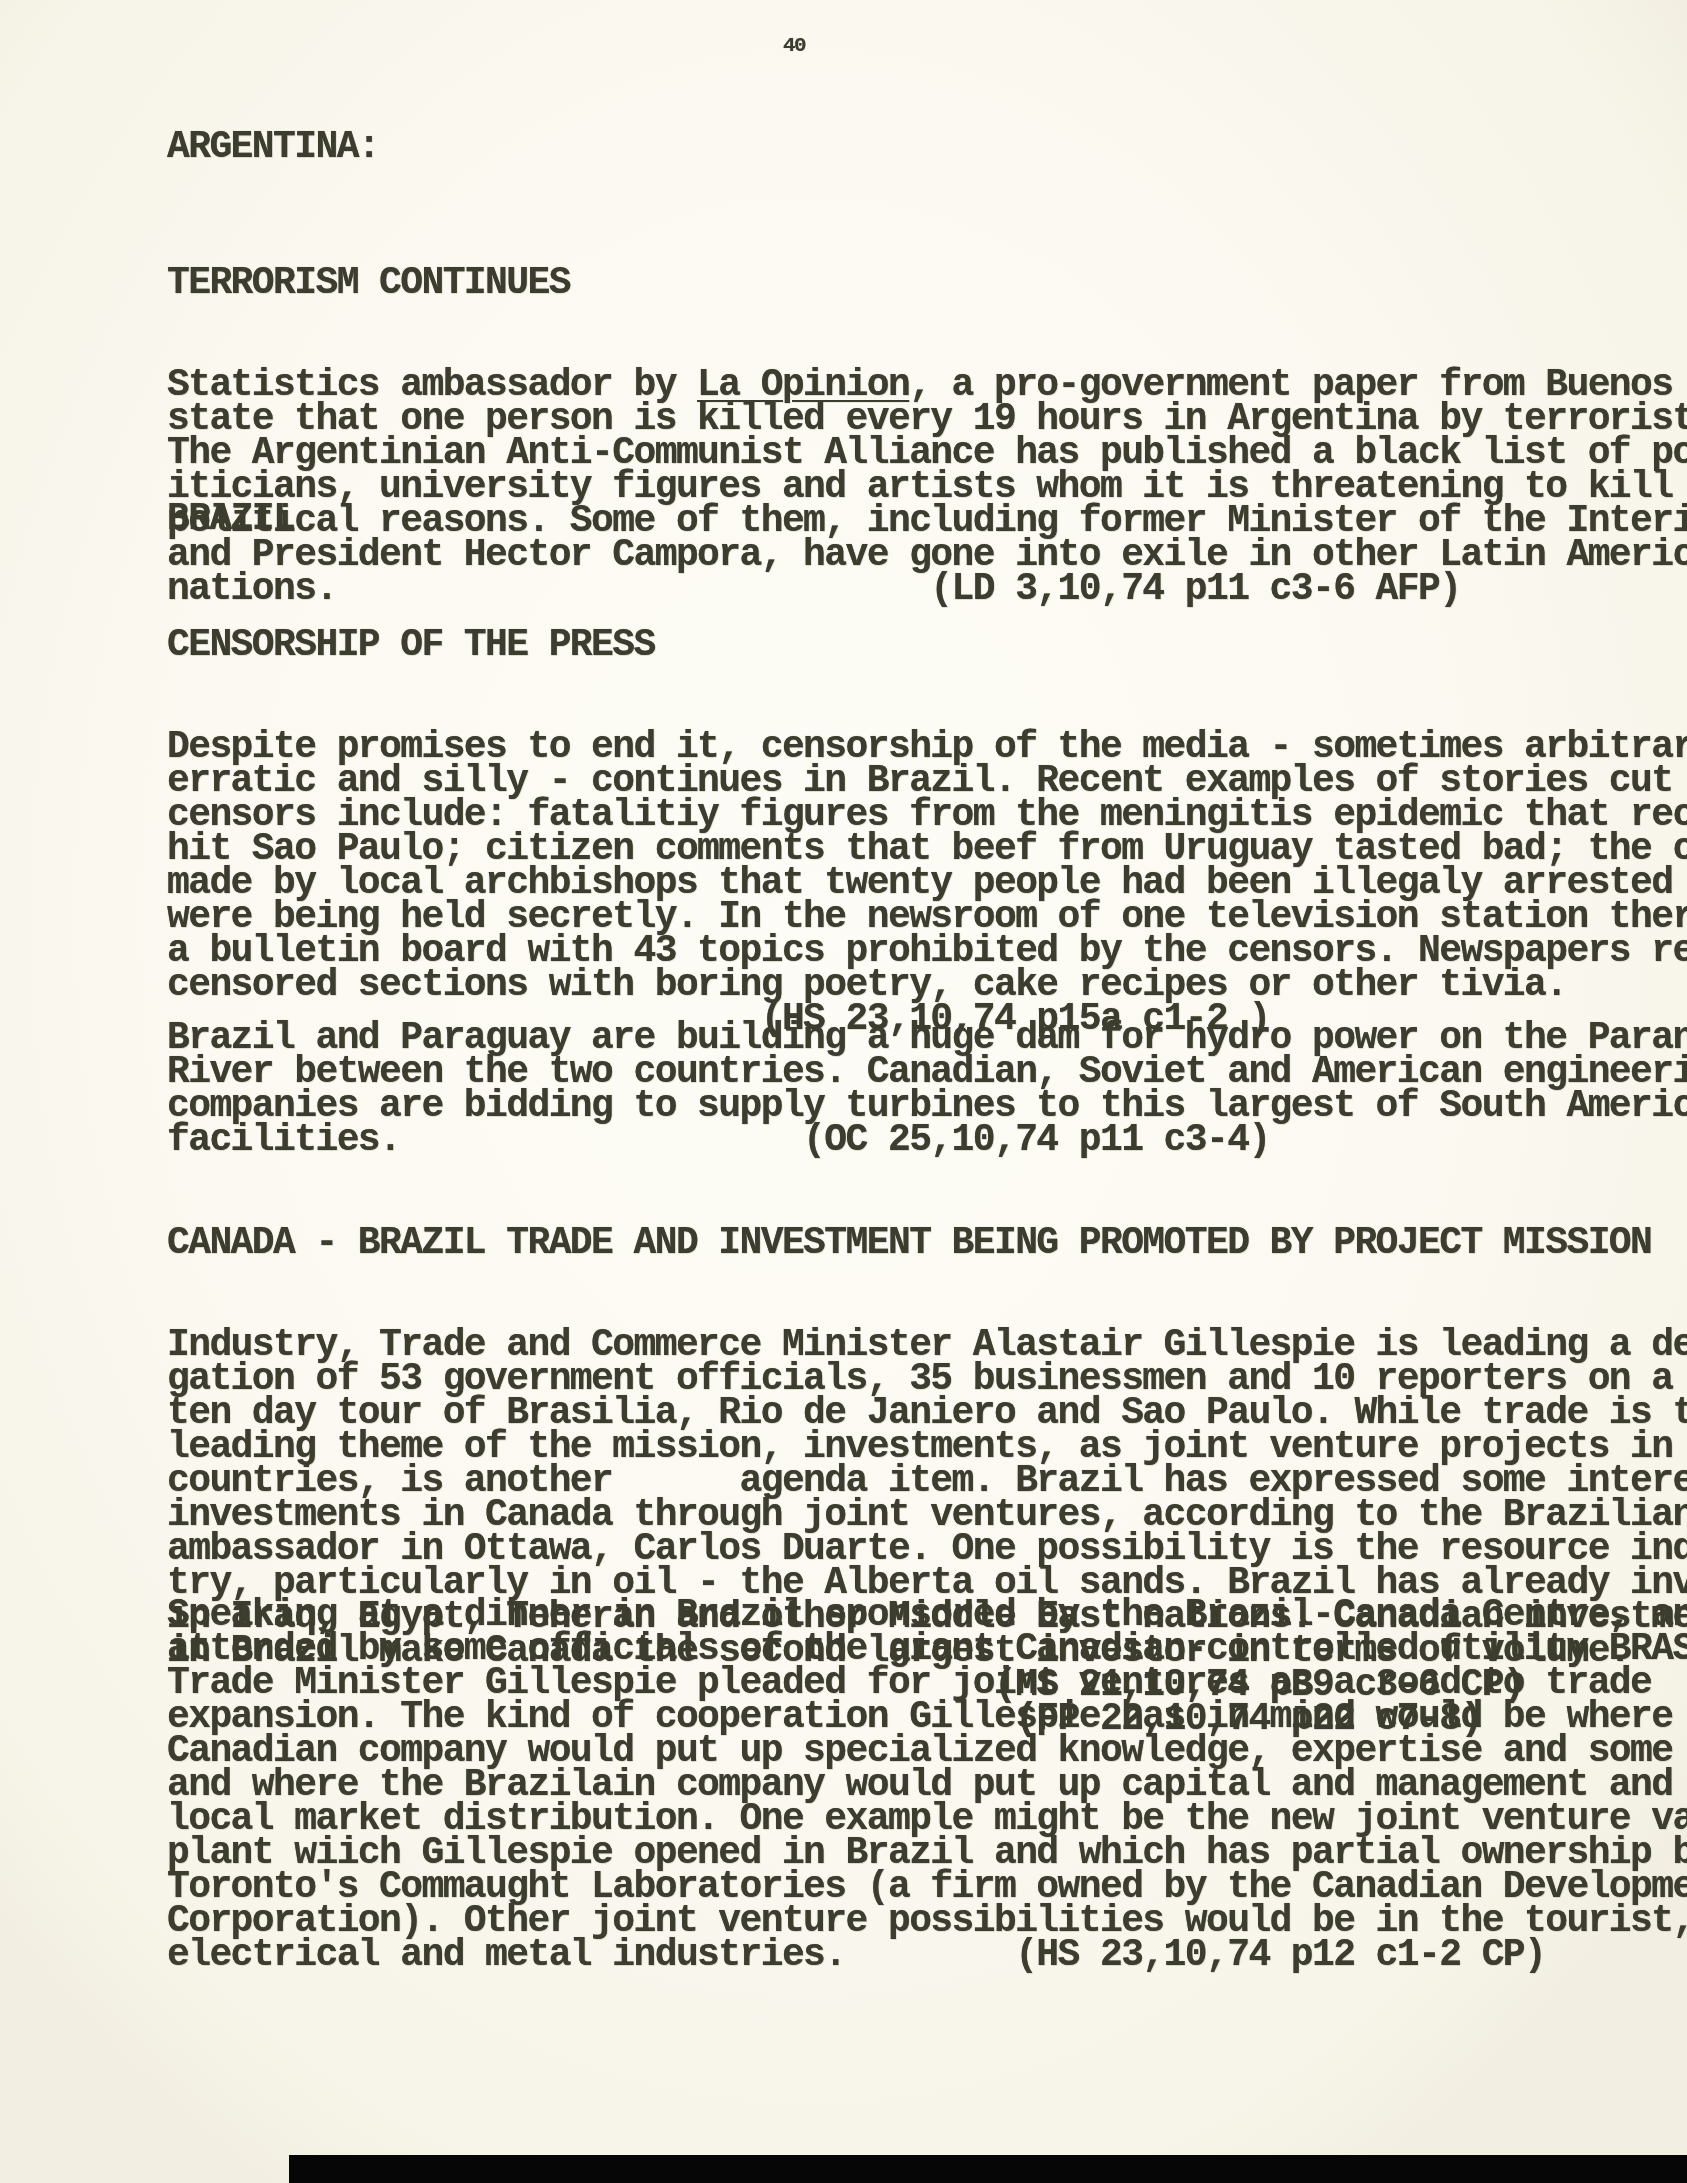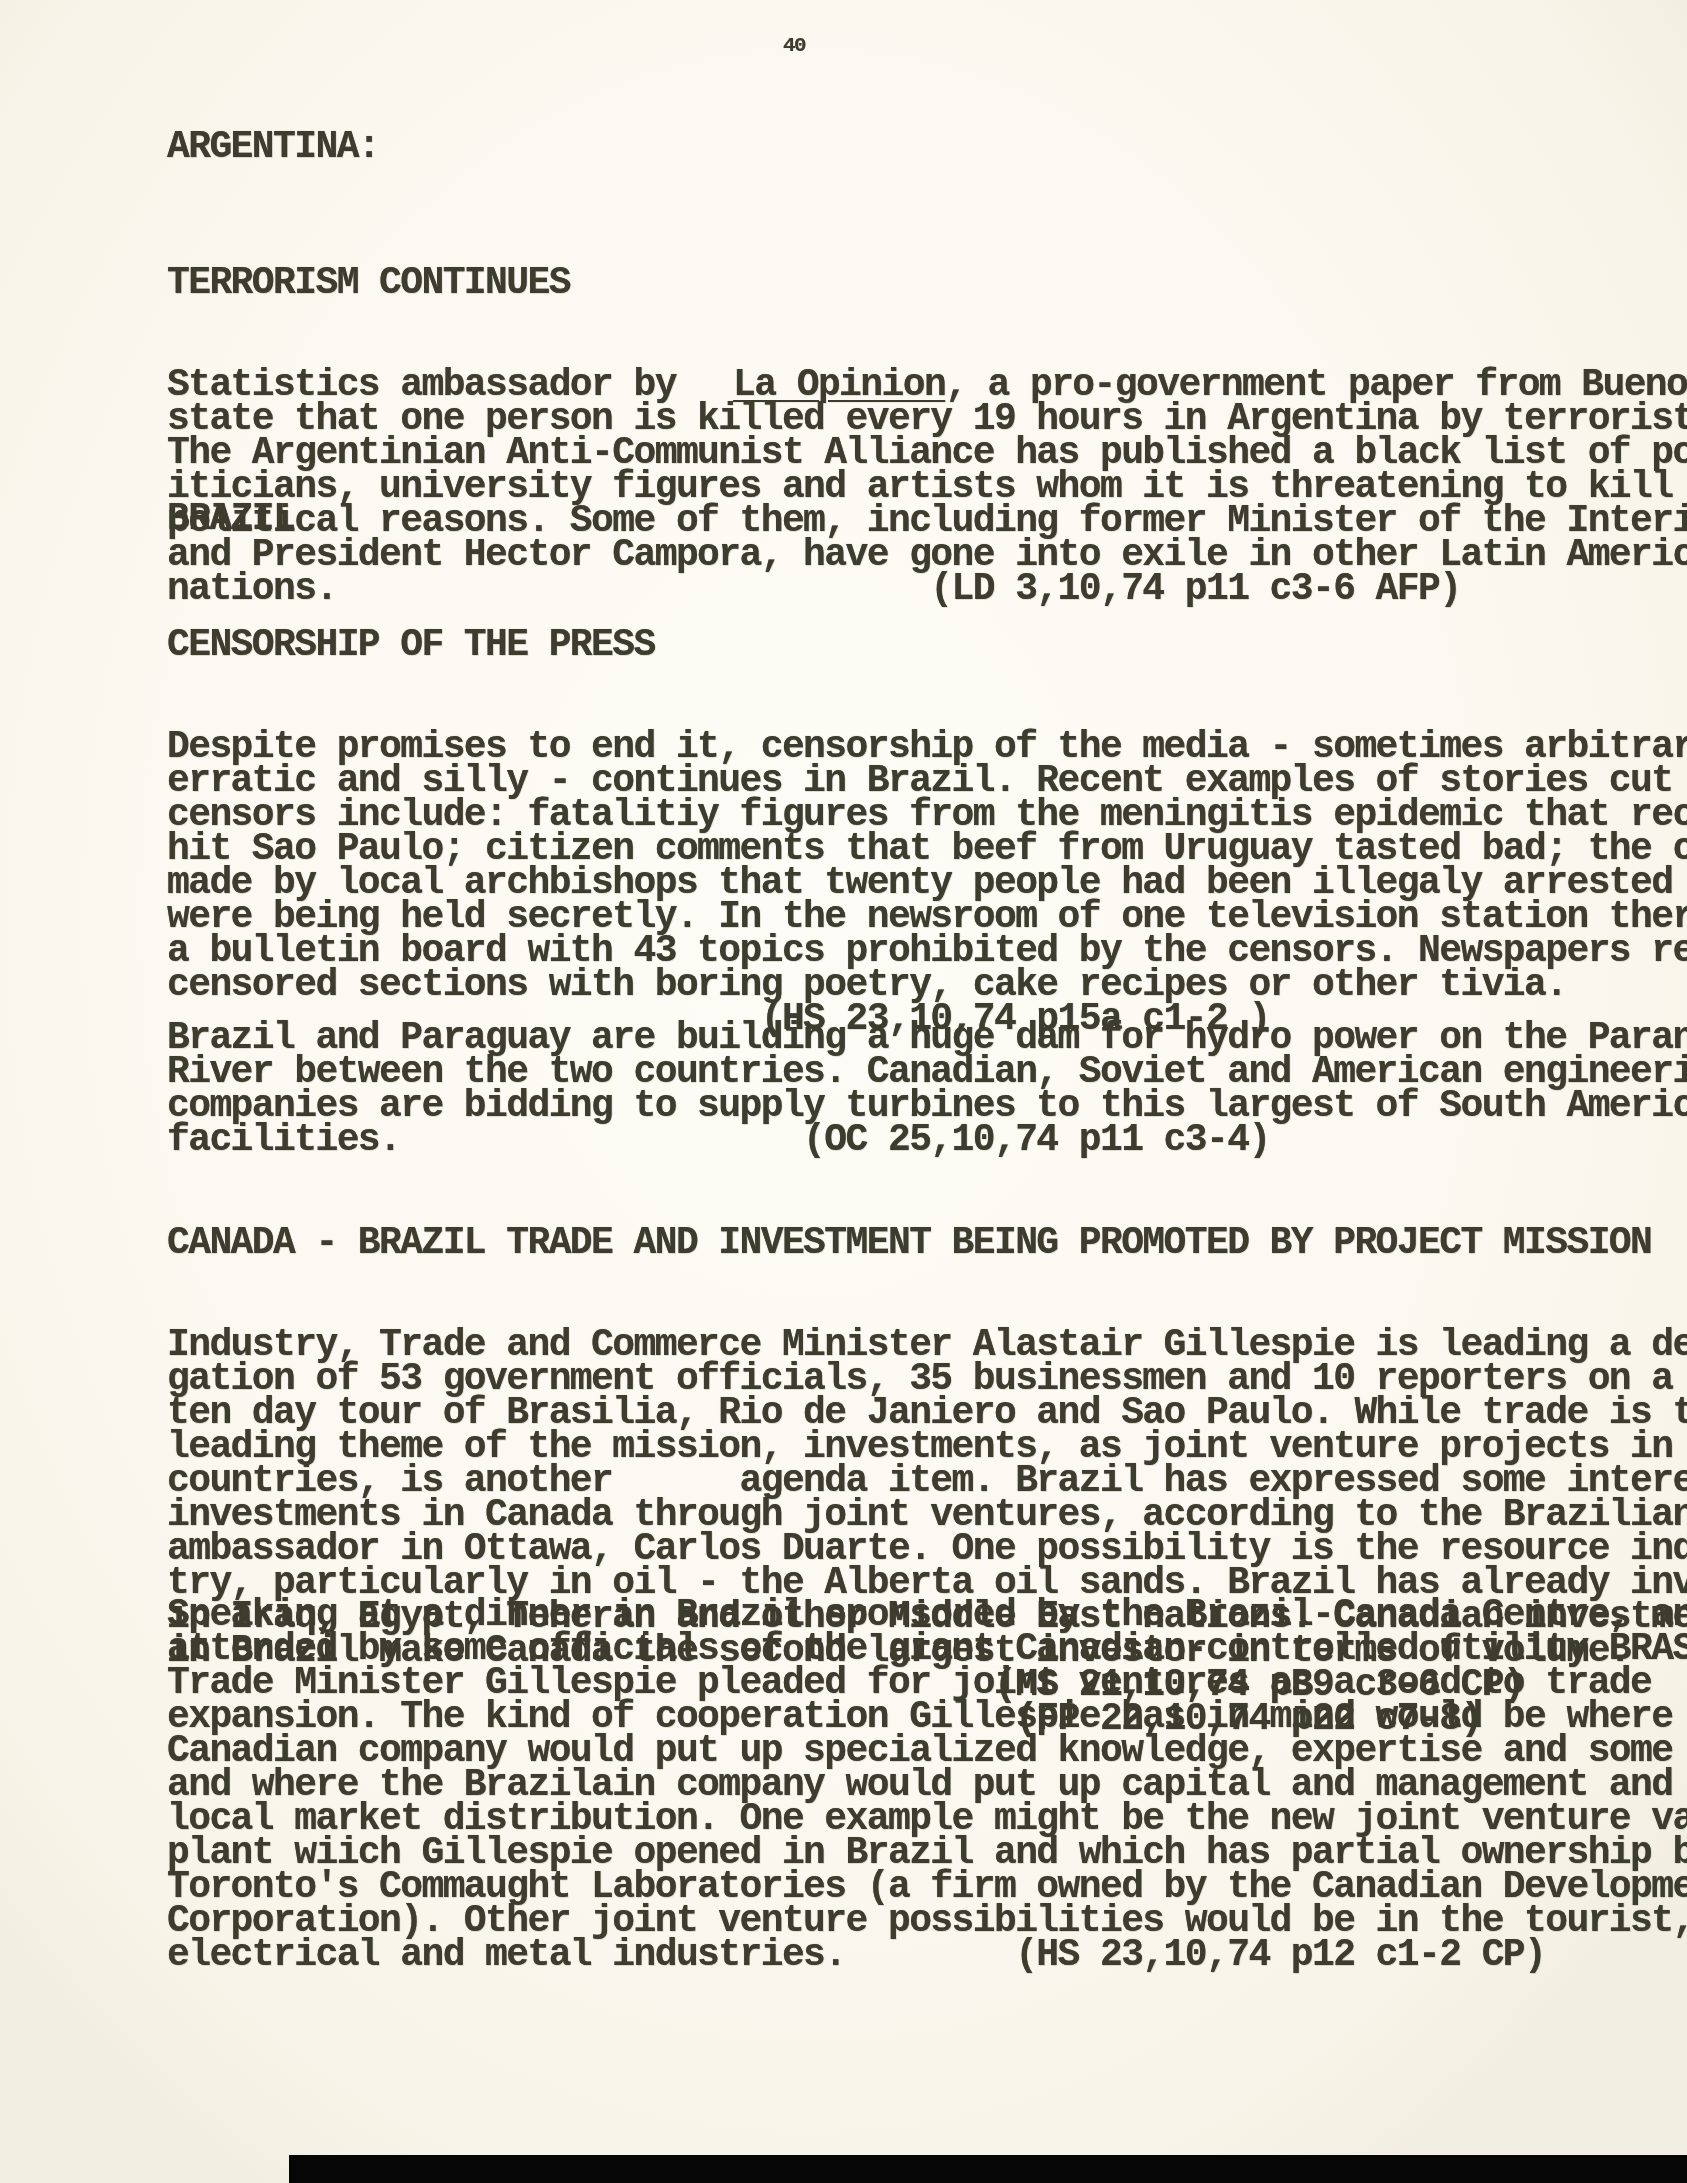--- a/index.html
+++ b/index.html
@@ -31,21 +31,20 @@
     position:absolute;
     top:29px;left:783px;
     font-size:21px;line-height:34px;letter-spacing:-1.6px;
     text-shadow:0 0 0.7px rgba(61,61,47,.7);
     white-space:pre;
   }
   .u{
     text-decoration:underline;
     text-decoration-thickness:2px;
     text-underline-offset:4.6px;
-    margin-left:36px;
   }
   .bottom-bar{
     position:absolute;
     left:289px;right:0;bottom:0;height:28px;
     background:#060606;
   }
 </style>
 </head>
 <body>
 

